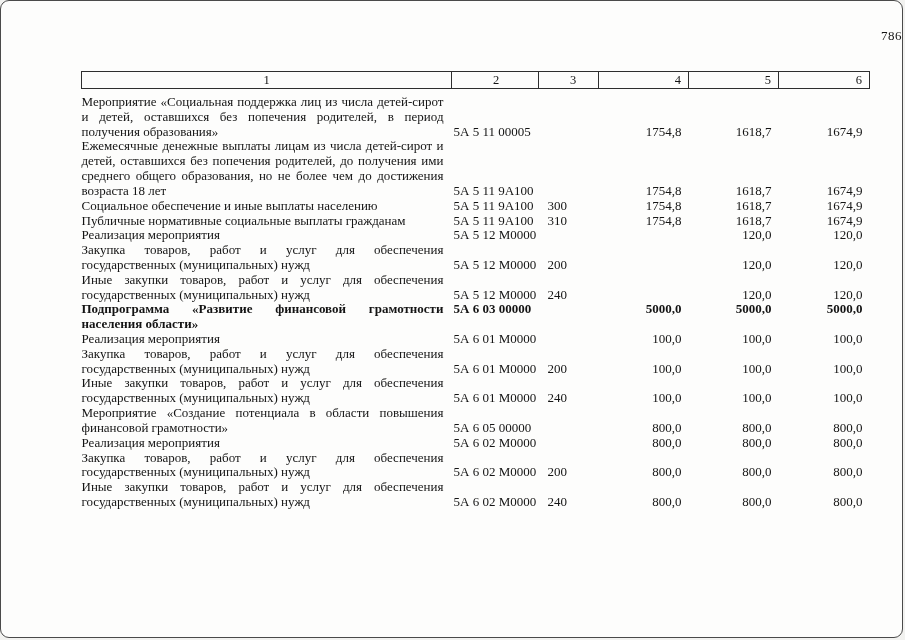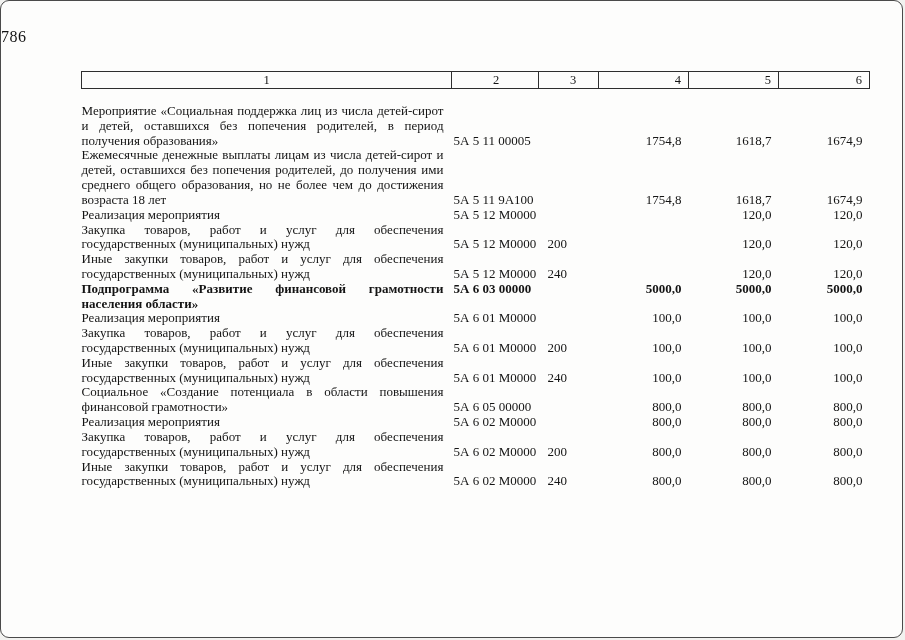--- a/index.html
+++ b/index.html
@@ -14,22 +14,22 @@
     width:903px;height:638px;
     background:#fdfdfc;
     border:1px solid #4a4a4a;
     border-radius:9px;
     box-sizing:border-box;
     overflow:hidden;
   }
   .page-number{
     position:absolute;
     top:27px;left:0;right:0;
-    text-align:left;
-    font-size:16px;
+    text-align:right;
+    font-size:13px;
     letter-spacing:.5px;
   }
   table.budget{
     position:absolute;
     left:80px;top:70px;
     width:788px;
     border-collapse:collapse;
     table-layout:fixed;
     font-size:13px;
     line-height:1.14;
@@ -45,21 +45,21 @@
   tbody td{
     padding:0;
     vertical-align:bottom;
   }
   tbody td.c1{
     text-align:justify;
     vertical-align:top;
     padding-right:8px;
     box-sizing:border-box;
   }
-  tbody tr:first-child td{padding-top:15px;}
+  tbody tr:first-child td{padding-top:6px;}
   td.c2{padding-left:2px;white-space:nowrap;}
   td.c3{padding-left:9px;}
   td.c4,td.c5,td.c6{text-align:right;padding-right:7px;}
   tbody tr.bold td{font-weight:bold;}
   tbody tr.top td{vertical-align:top;font-family:Liberation Serif, serif;}
 </style>
 </head>
 <body>
 
 <div class="page">
@@ -95,20 +95,36 @@
         </tr>
         <tr>
           <td class="c1">Ежемесячные денежные выплаты лицам из числа детей-сирот и детей, оставшихся без попечения родителей, до получения ими среднего общего образования, но не более чем до достижения возраста 18 лет</td>
           <td class="c2">5А 5 11 9А100</td>
           <td class="c3"></td>
           <td class="c4">1754,8</td>
           <td class="c5">1618,7</td>
           <td class="c6">1674,9</td>
         </tr>
         <tr>
+          <td class="c1">Социальное обеспечение и иные выплаты населению</td>
+          <td class="c2">5А 5 11 9А100</td>
+          <td class="c3">300</td>
+          <td class="c4">1754,8</td>
+          <td class="c5">1618,7</td>
+          <td class="c6">1674,9</td>
+        </tr>
+        <tr>
+          <td class="c1">Публичные нормативные социальные выплаты гражданам</td>
+          <td class="c2">5А 5 11 9А100</td>
+          <td class="c3">310</td>
+          <td class="c4">1754,8</td>
+          <td class="c5">1618,7</td>
+          <td class="c6">1674,9</td>
+        </tr>
+        <tr>
           <td class="c1">Реализация мероприятия</td>
           <td class="c2">5А 5 12 М0000</td>
           <td class="c3"></td>
           <td class="c4"></td>
           <td class="c5">120,0</td>
           <td class="c6">120,0</td>
         </tr>
         <tr>
           <td class="c1">Закупка товаров, работ и услуг для обеспечения государственных (муниципальных) нужд</td>
           <td class="c2">5А 5 12 М0000</td>
@@ -151,21 +167,21 @@
         </tr>
         <tr>
           <td class="c1">Иные закупки товаров, работ и услуг для обеспечения государственных (муниципальных) нужд</td>
           <td class="c2">5А 6 01 М0000</td>
           <td class="c3">240</td>
           <td class="c4">100,0</td>
           <td class="c5">100,0</td>
           <td class="c6">100,0</td>
         </tr>
         <tr>
-          <td class="c1">Социальное «Создание потенциала в области повышения финансовой грамотности»</td>
+          <td class="c1">Мероприятие «Создание потенциала в области повышения финансовой грамотности»</td>
           <td class="c2">5А 6 05 00000</td>
           <td class="c3"></td>
           <td class="c4">800,0</td>
           <td class="c5">800,0</td>
           <td class="c6">800,0</td>
         </tr>
         <tr>
           <td class="c1">Реализация мероприятия</td>
           <td class="c2">5А 6 02 М0000</td>
           <td class="c3"></td>

